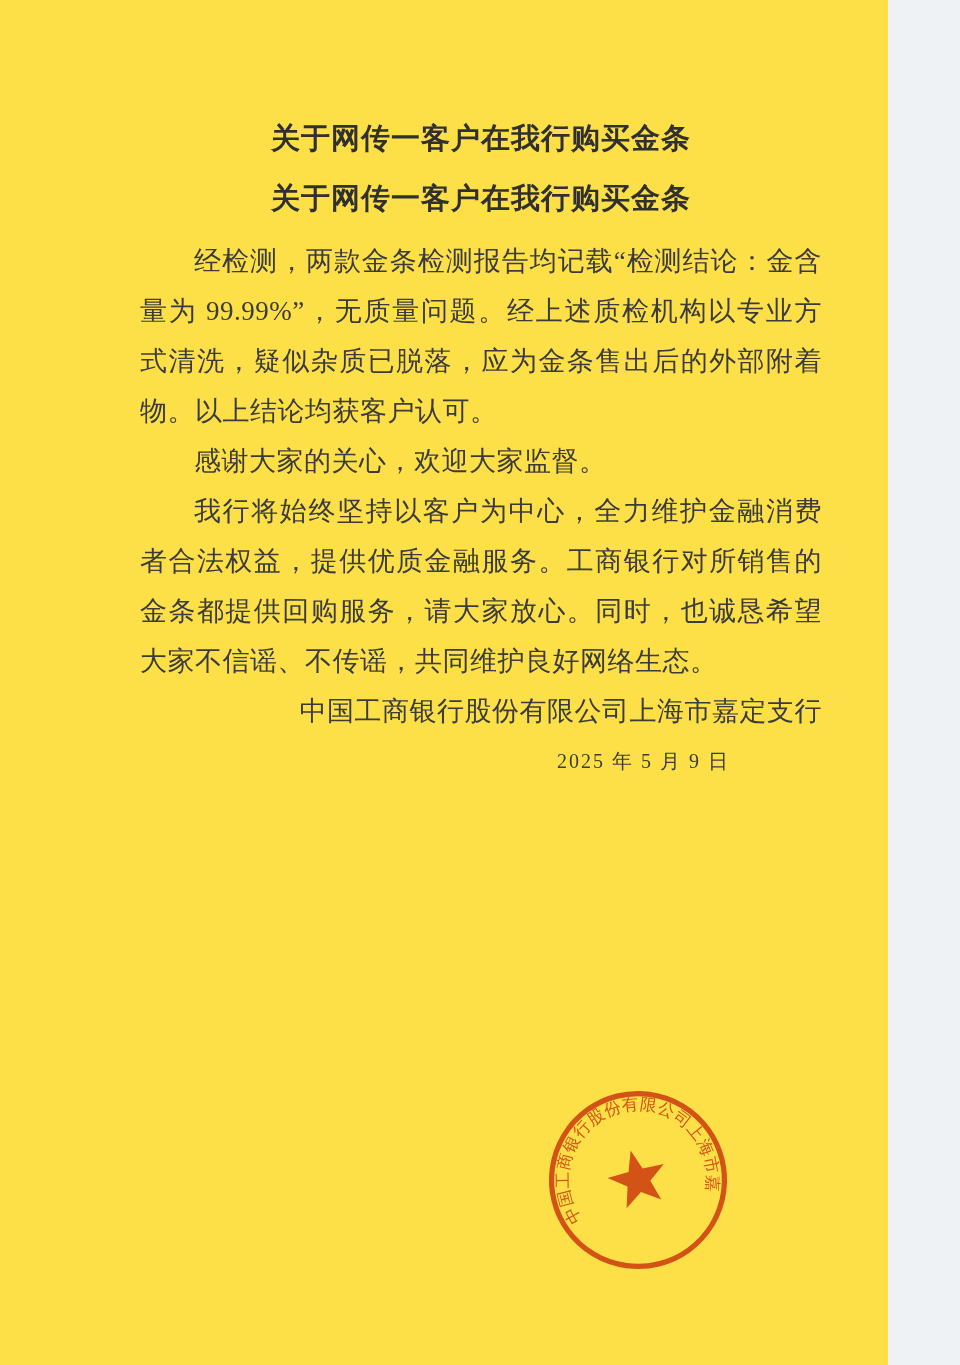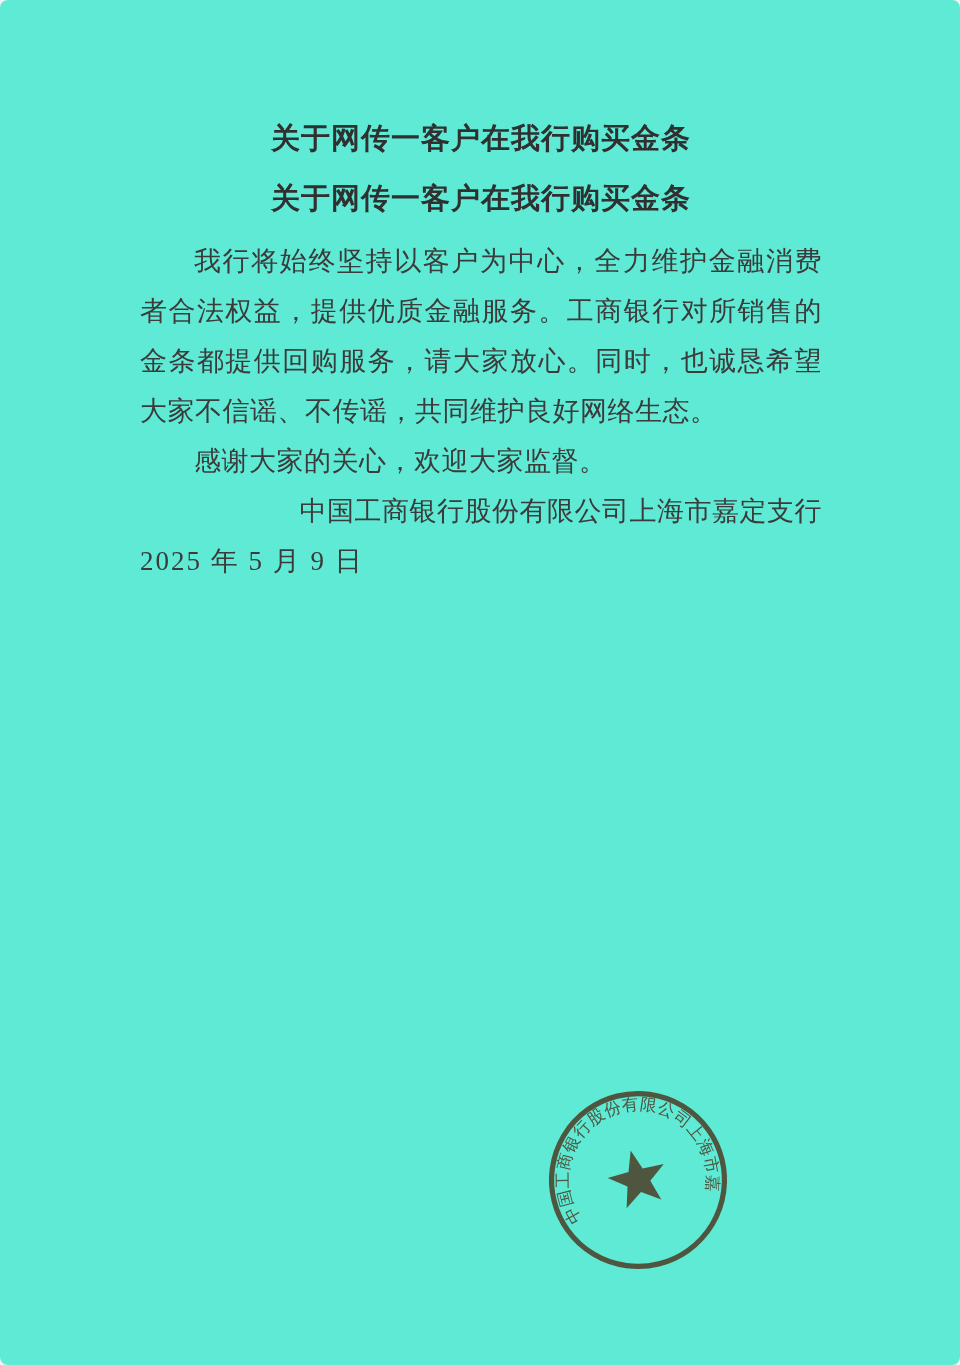--- a/index.html
+++ b/index.html
@@ -6,25 +6,24 @@
     --seal-color: #d04634;
   }
   * { margin: 0; padding: 0; box-sizing: border-box; }
   html, body {
     width: 960px;
     background: #eef2f5;
     font-family: "Liberation Serif", "DejaVu Serif", serif;
   }
   .page {
     position: relative;
-    width: 960px;
+    width: 888px;
     height: 1365px;
-    background: #5eead4;
+    background: #fde047;
     overflow: hidden;
-    border-radius: 8px;
   }
   .content {
     position: absolute;
     left: 140px;
     top: 108px;
     width: 682px;
     color: #3b3b3b;
   }
   .doc-title {
     font-family: "Liberation Sans", "DejaVu Sans", sans-serif;
@@ -48,23 +47,24 @@
     color: #3b3b3b;
   }
   .signature-line {
     font-size: 27px;
     line-height: 50px;
     letter-spacing: 0.5px;
     text-align: right;
     color: #3b3b3b;
   }
   .date-line {
-    font-size: 27px;
+    font-size: 20px;
     line-height: 50px;
     letter-spacing: 2px;
+    text-align: right;
     padding-right: 92px;
     color: #3b3b3b;
   }
   .seal {
     position: absolute;
     left: 543px;
     top: 1085px;
     width: 190px;
     height: 190px;
     color: var(--seal-color);
@@ -78,22 +78,23 @@
 </head>
 <body>
 
 <div class="page">
   <div class="content">
 
     <div class="doc-title">关于网传一客户在我行购买金条</div>
     <div class="doc-title second">关于网传一客户在我行购买金条</div>
 
     <div class="body-text">
+      <p>经检测，两款金条检测报告均记载“检测结论：金含量为 99.99%”，无质量问题。经上述质检机构以专业方式清洗，疑似杂质已脱落，应为金条售出后的外部附着物。以上结论均获客户认可。</p>
+      <p>感谢大家的关心，欢迎大家监督。</p>
       <p>我行将始终坚持以客户为中心，全力维护金融消费者合法权益，提供优质金融服务。工商银行对所销售的金条都提供回购服务，请大家放心。同时，也诚恳希望大家不信谣、不传谣，共同维护良好网络生态。</p>
-      <p>感谢大家的关心，欢迎大家监督。</p>
     </div>
 
     <div class="signature-line">中国工商银行股份有限公司上海市嘉定支行</div>
     <div class="date-line">2025 年 5 月 9 日</div>
   </div>
 
   <div class="seal">
     <svg viewBox="0 0 200 200">
       <defs>
         <path id="seal-arc" d="M 33 128 A 73 73 0 1 1 167 128" fill="none"></path>

